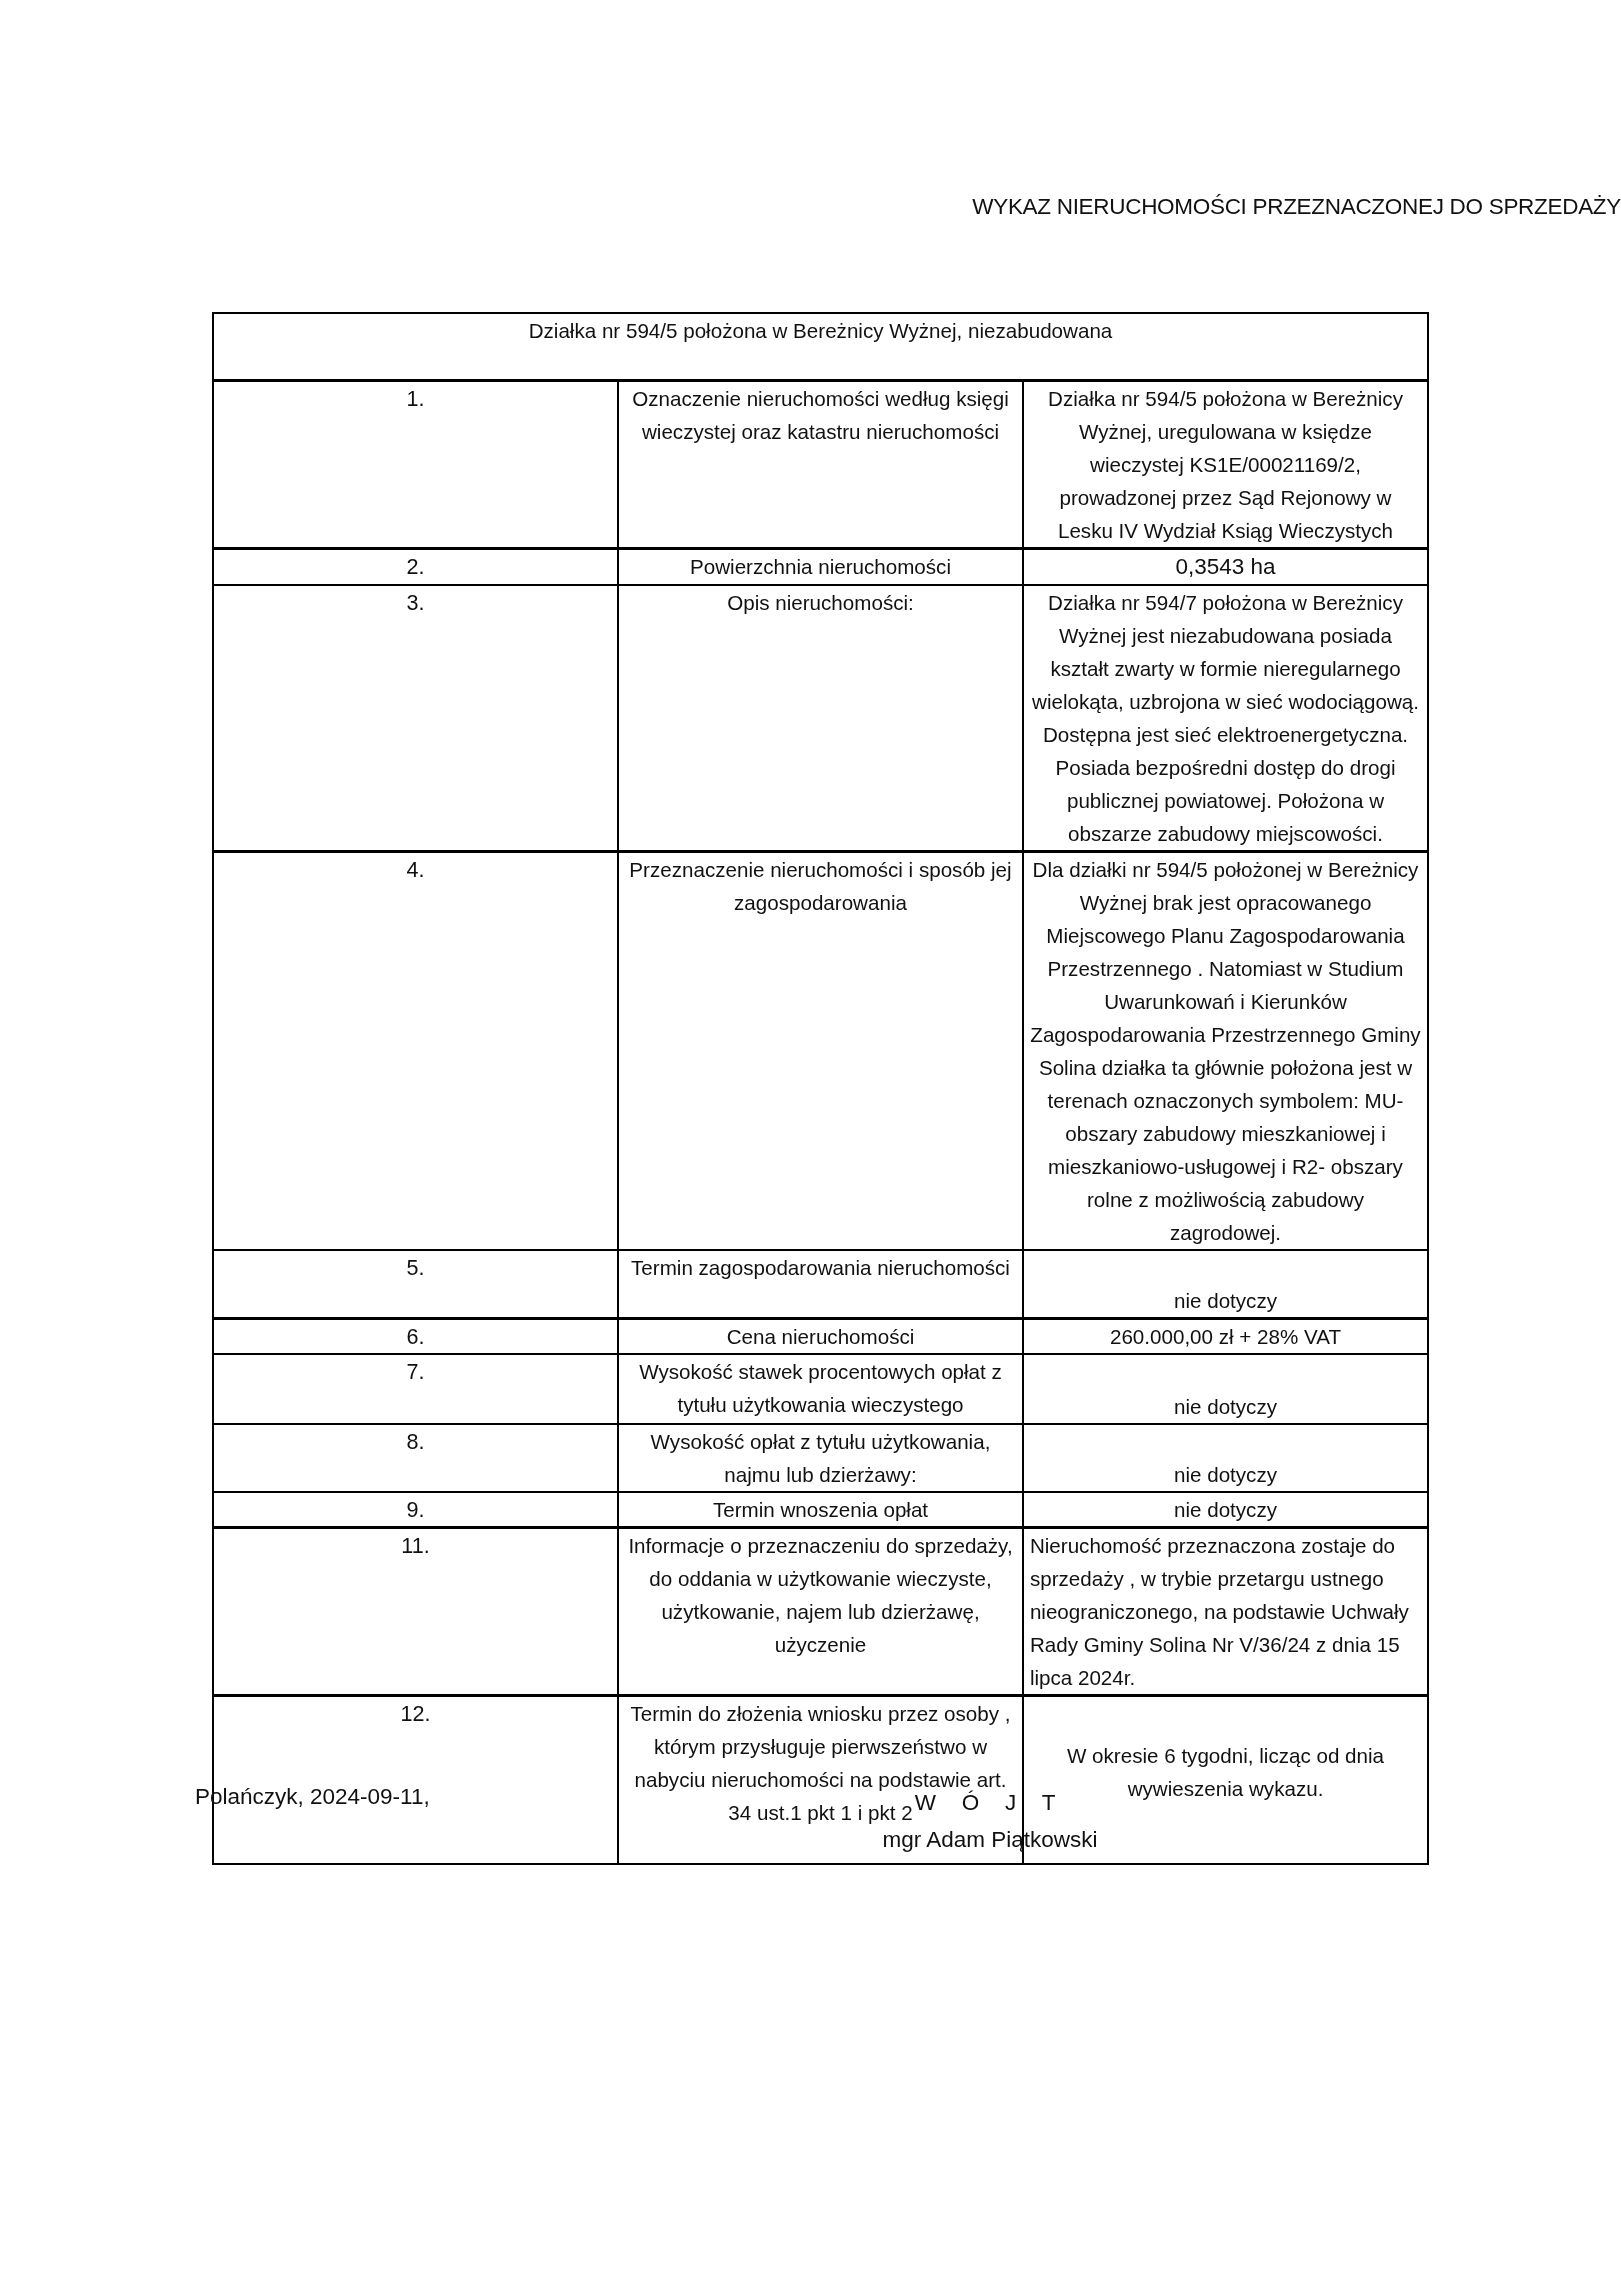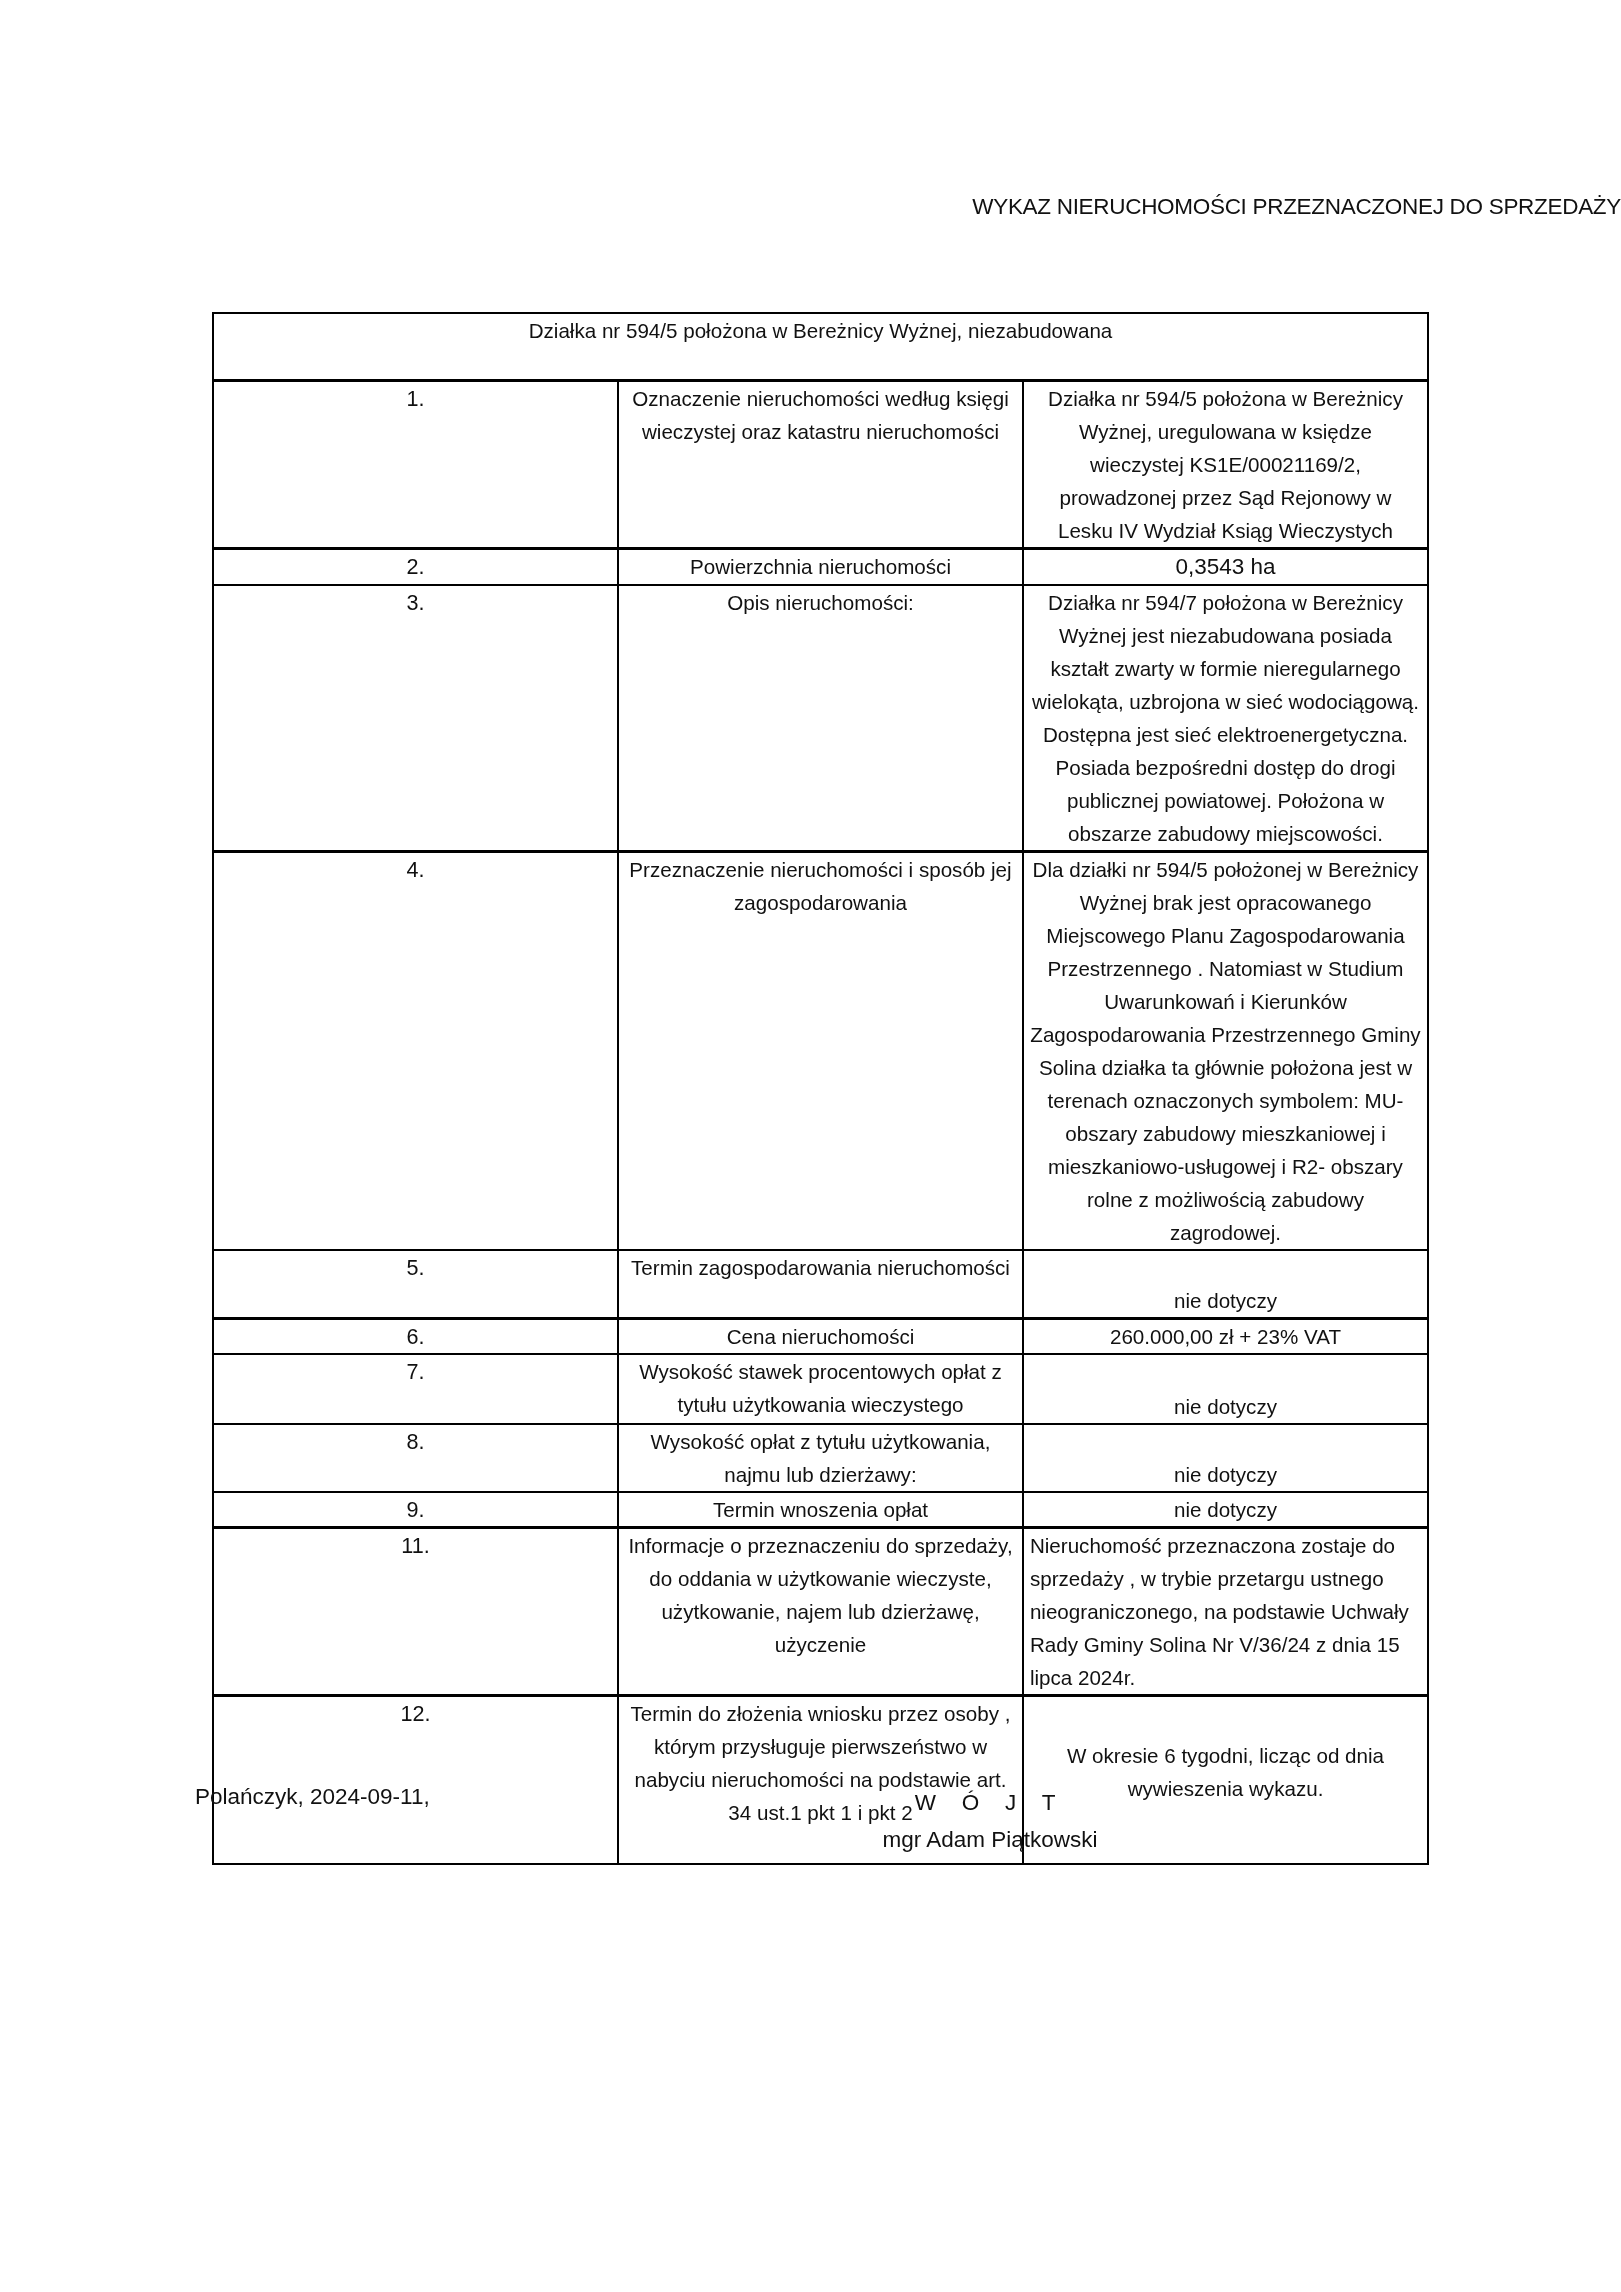--- a/index.html
+++ b/index.html
@@ -50,21 +50,21 @@
     <td class="val">Dla działki nr 594/5 położonej w Bereżnicy Wyżnej brak jest opracowanego Miejscowego Planu Zagospodarowania Przestrzennego . Natomiast w Studium Uwarunkowań i Kierunków Zagospodarowania Przestrzennego Gminy Solina działka ta głównie położona jest w terenach oznaczonych symbolem: MU-  obszary zabudowy mieszkaniowej i mieszkaniowo-usługowej i R2- obszary rolne z możliwością zabudowy zagrodowej.</td>
   </tr>
   <tr style="height:69px">
     <td class="num">5.</td>
     <td class="lab">Termin zagospodarowania nieruchomości</td>
     <td class="val bottom">nie dotyczy</td>
   </tr>
   <tr class="thick" style="height:33px">
     <td class="num">6.</td>
     <td class="lab">Cena nieruchomości</td>
-    <td class="val">260.000,00 zł + 23% VAT</td>
+    <td class="val">260.000,00 zł + 28% VAT</td>
   </tr>
   <tr style="height:70px">
     <td class="num">7.</td>
     <td class="lab">Wysokość stawek procentowych opłat z tytułu użytkowania wieczystego</td>
     <td class="val bottom">nie dotyczy</td>
   </tr>
   <tr style="height:68px">
     <td class="num">8.</td>
     <td class="lab">Wysokość opłat z tytułu użytkowania, najmu lub dzierżawy:</td>
     <td class="val bottom">nie dotyczy</td>

